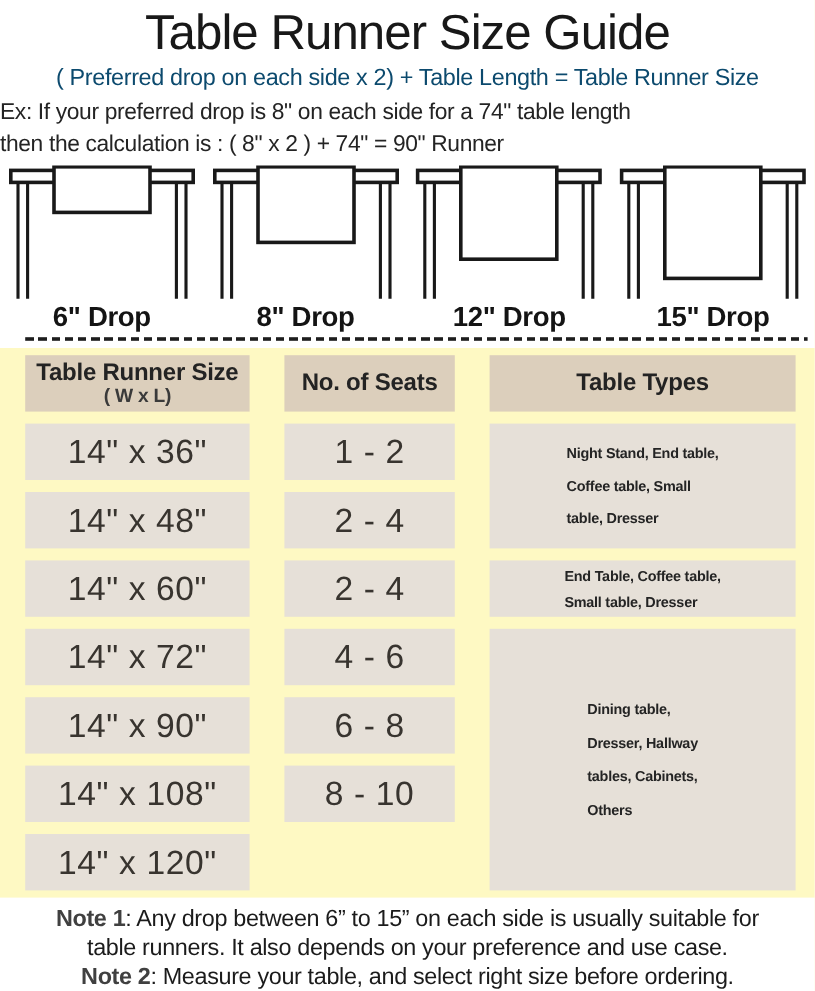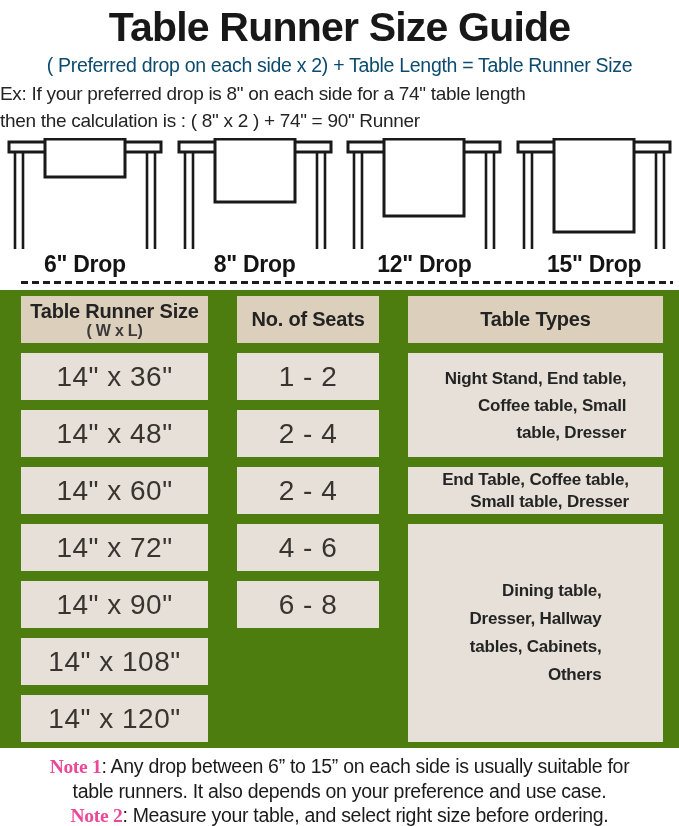--- a/index.html
+++ b/index.html
@@ -1,66 +1,66 @@
 <!DOCTYPE html>
 <html><head>
 <meta charset="utf-8">
 <style>
   html,body{margin:0;padding:0;}
   body{
     width:679px;height:826px;overflow:hidden;background:#ffffff;
     font-family:"Liberation Sans", sans-serif;color:#1c1c1c;
   }
   .title{
-    text-align:center;font-size:41px;font-weight:bold;letter-spacing:-0.8px;
+    text-align:center;font-size:41px;font-weight:normal;letter-spacing:-0.8px;
     padding-top:4px;line-height:46px;white-space:nowrap;color:#181818;
   }
   .formula{
     text-align:center;font-size:19.5px;line-height:30px;white-space:nowrap;
     letter-spacing:-0.3px;color:#0c4a6e;
   }
   .example{
     text-align:left;font-size:19px;line-height:27px;white-space:nowrap;
     letter-spacing:-0.3px;color:#242424;
   }
   .figs{display:flex;margin-top:4px;}
   .fig{flex:1 1 0;text-align:center;}
   .fig svg{display:block;margin:0 auto;}
   .tabletop,.runner{fill:#ffffff;stroke:#191919;stroke-width:3;}
   .leg{stroke:#191919;stroke-width:2.6;}
   .fig-label{font-size:23px;font-weight:bold;line-height:28px;color:#141414;letter-spacing:-0.3px;}
   .dashed{
     height:3px;margin:3px 6px 0 21px;
     background:repeating-linear-gradient(90deg,#1d1d1d 0 7px,transparent 7px 11px);
   }
-  .size-section{background:#4d7c0f;margin-top:6px;padding:6px 0 6px;}
+  .size-section{background:#fef9c3;margin-top:6px;padding:6px 0 6px;}
   .size-grid{
     margin-left:21px;display:grid;
     grid-template-columns:187px 142px 255px;column-gap:29px;
     grid-auto-rows:47px;row-gap:10px;
   }
   .hdr{
     background:#dccfbc;display:flex;flex-direction:column;align-items:center;justify-content:center;
     font-weight:bold;font-size:20px;color:#232323;letter-spacing:-0.2px;
   }
   .hdr-main{line-height:22px;}
   .hdr-sub{font-weight:bold;font-size:16px;line-height:18px;color:#3a3a3a;}
   .cell{background:#e6e0d8;display:flex;align-items:center;justify-content:center;}
   .val{font-size:28px;font-weight:normal;color:#38342f;letter-spacing:0.5px;}
   .types{
-    font-size:17px;font-weight:bold;text-align:right;white-space:pre-line;
+    font-size:12px;font-weight:bold;text-align:left;white-space:pre-line;
     color:#242424;letter-spacing:-0.2px;
   }
   .t-a{line-height:27px;}
   .t-b{line-height:22px;}
   .t-c{line-height:28px;}
   .notes{text-align:center;font-size:19.5px;line-height:24px;padding-top:6px;
     letter-spacing:-0.3px;color:#1b1b1b;}
   .note-line{white-space:nowrap;}
-  .notes b{color:#ec4899;font-family:Liberation Serif, serif;}
+  .notes b{color:#404040;}
 </style>
 </head>
 <body>
 
 <div class="title">Table Runner Size Guide</div>
 
 <div class="formula">( Preferred drop on each side x 2) + Table Length = Table Runner Size</div>
 <div class="example">Ex: If your preferred drop is 8" on each side for a 74" table length</div>
 <div class="example">then the calculation is : ( 8" x 2 ) + 74" = 90" Runner</div>
 
@@ -166,20 +166,23 @@
 
     <div class="cell" style="grid-area:6/1">
         <span class="val">14" x 90"</span>
       </div>
     <div class="cell" style="grid-area:6/2">
         <span class="val">6 - 8</span>
       </div>
 
     <div class="cell" style="grid-area:7/1">
         <span class="val">14" x 108"</span>
+      </div>
+    <div class="cell" style="grid-area:7/2">
+        <span class="val">8 - 10</span>
       </div>
 
     <div class="cell" style="grid-area:8/1">
         <span class="val">14" x 120"</span>
       </div>
 
     <div class="cell" style="grid-row:2 / span 2; grid-column:3">
       <span class="types t-a">Night Stand, End table,
 Coffee table, Small
 table, Dresser</span>

